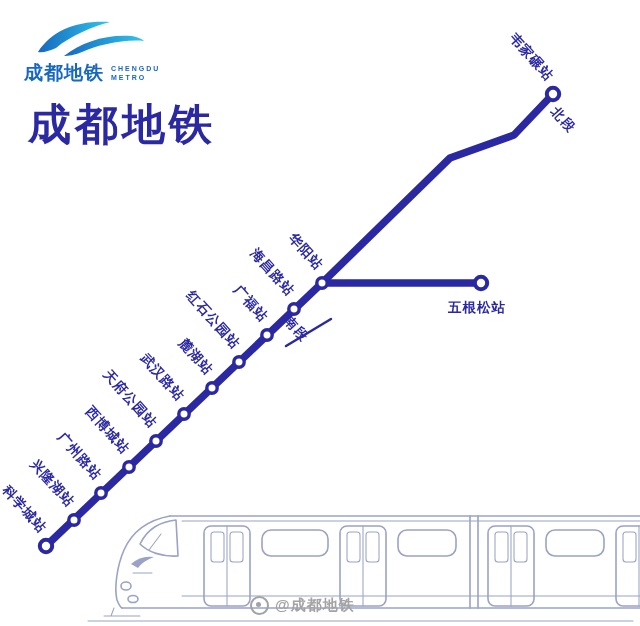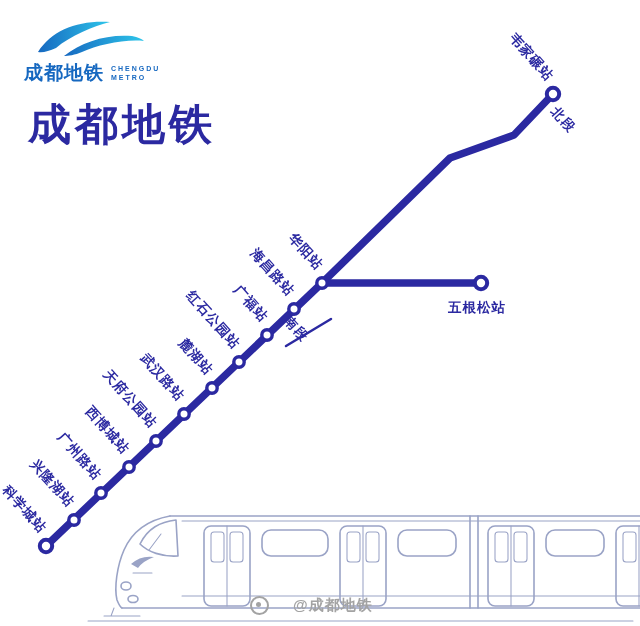--- a/index.html
+++ b/index.html
@@ -44,21 +44,21 @@
   #map-svg{position:absolute;left:0;top:0;}
   .rail{stroke:var(--line);stroke-width:7.5;fill:none;stroke-linecap:round;stroke-linejoin:round;}
   .tick{stroke:var(--line);stroke-width:2.5;fill:none;stroke-linecap:round;}
   .station-dot{fill:#ffffff;stroke:var(--line);}
   
   #train-svg{position:absolute;left:86px;top:500px;}
   .tr path,.tr rect,.tr ellipse,.tr line{stroke:var(--train);fill:none;stroke-width:1.6;stroke-linecap:round;stroke-linejoin:round;}
   .tr .thin{stroke-width:1.05;}
   .tr .fillart{fill:var(--train);stroke:none;}
   
-  .wm{position:absolute;left:250px;top:596px;display:flex;align-items:center;gap:24px;color:var(--wm);}
+  .wm{position:absolute;left:250px;top:596px;display:flex;align-items:center;gap:6px;color:var(--wm);}
   .wm-icon{width:15px;height:15px;border:2.5px solid var(--wm);border-radius:50%;position:relative;flex:0 0 auto;}
   .wm-dot{position:absolute;left:4px;top:4px;width:5px;height:5px;background:var(--wm);border-radius:50%;}
   .wm-text{font-size:15px;font-weight:700;letter-spacing:1px;}
 </style>
 </head>
 <body>
 
 <div class="canvas">
 
   <svg id="map-svg" width="640" height="626" viewBox="0 0 640 626">

